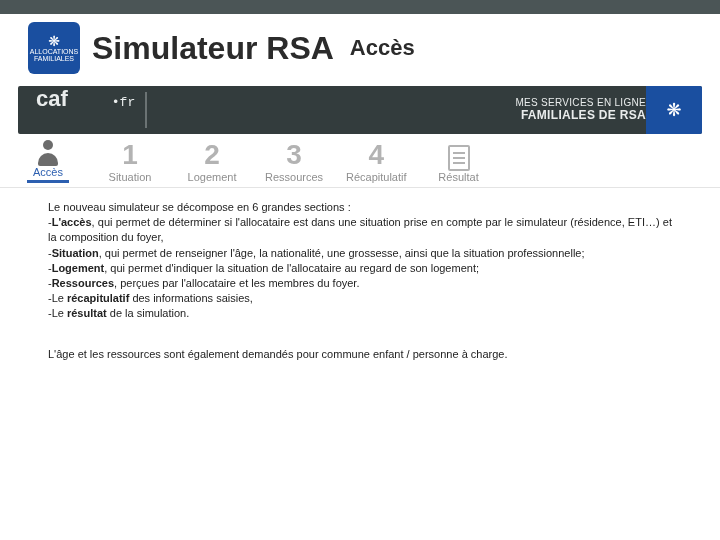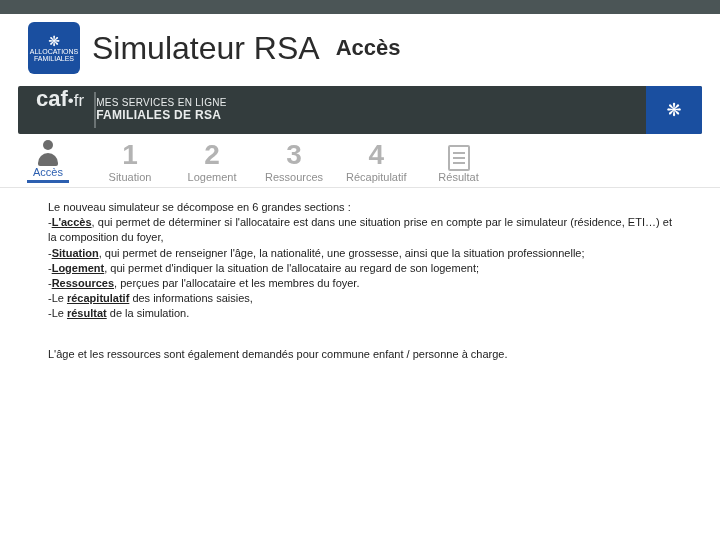--- a/index.html
+++ b/index.html
@@ -1,47 +1,47 @@
 <!DOCTYPE html>
 <html><head>
 <meta charset="utf-8">
 <style>
   * { box-sizing: border-box; margin: 0; padding: 0; }
   body { width: 720px; height: 540px; font-family: Arial, Helvetica, sans-serif; background: #fff; color: #222; }
   .topbar { height: 14px; background: #4b5556; }
   .header { display: flex; align-items: center; padding: 8px 0 12px 28px; gap: 12px; }
   .logo-box { width: 52px; height: 52px; background: #1a4fa0; border-radius: 6px; display: flex; flex-direction: column; align-items: center; justify-content: center; color: #fff; font-size: 7px; line-height: 1.05; text-align: center; }
   .logo-star { font-size: 14px; line-height: 1; }
-  .title { font-size: 32px; font-weight: 400; color: #2b2b2b; }
+  .title { font-size: 32px; font-weight: 700; color: #2b2b2b; }
   .subtitle { font-size: 22px; font-weight: 600; color: #2b2b2b; margin-left: 4px; }
   .caf-bar { display: flex; align-items: stretch; background: #333c3d; height: 48px; margin: 0 18px 0 18px; border-radius: 2px; overflow: hidden; }
-  .caf-brand { display: flex; align-items: baseline; padding: 0 10px 0 18px; color: #e9ecec; font-weight: 700; font-size: 22px; }
-  .caf-brand .fr { font-weight: 400; font-size: 17px; }
+  .caf-brand { display: flex; align-items: baseline; padding: 0 10px 0 18px; color: #e9ecec; font-weight: 700; font-size: 22px; gap: 44px; }
+  .caf-brand .fr { font-weight: 400; font-size: 13px; font-family: Liberation Mono, monospace; }
   .caf-sep { width: 2px; background: #6b7374; margin: 6px 0; }
-  .caf-text { display: flex; flex-direction: column; justify-content: center; color: #e9ecec; line-height: 1.15; flex: 1; }
+  .caf-text { display: flex; flex-direction: column; justify-content: center; padding-left: 10px; color: #e9ecec; line-height: 1.15; flex: 1; text-align: right; }
   .caf-text .l1 { font-size: 10px; letter-spacing: .3px; }
   .caf-text .l2 { font-size: 12px; font-weight: 700; letter-spacing: .3px; }
   .caf-right { width: 56px; background: #1a4fa0; display: flex; align-items: center; justify-content: center; color: #fff; font-size: 18px; }
   .steps { display: flex; align-items: flex-end; padding: 6px 18px 4px 18px; gap: 22px; border-bottom: 1px solid #e4e4e4; }
   .step { display: flex; flex-direction: column; align-items: center; color: #8f8f8f; font-size: 11px; min-width: 60px; }
   .step .glyph { font-size: 28px; font-weight: 700; line-height: 1; color: #b3b3b3; margin-bottom: 2px; }
   .step.active .glyph-person { color: #444; }
   .step.active { color: #2c5fb0; }
   .step.active .bar { display: block; }
   .step .bar { display: none; height: 3px; width: 42px; background: #2c5fb0; margin-top: 2px; }
   .person-icon { width: 24px; height: 26px; position: relative; }
   .person-icon::before { content: ""; position: absolute; top: 0; left: 7px; width: 10px; height: 10px; border-radius: 50%; background: #6c6c6c; }
   .person-icon::after { content: ""; position: absolute; bottom: 0; left: 2px; width: 20px; height: 13px; border-radius: 10px 10px 2px 2px; background: #6c6c6c; }
   .doc-icon { width: 22px; height: 26px; border: 2px solid #b3b3b3; border-radius: 2px; position: relative; }
   .doc-icon::before, .doc-icon::after { content: ""; position: absolute; left: 3px; right: 3px; height: 2px; background: #b3b3b3; }
   .doc-icon::before { top: 5px; }
   .doc-icon::after { top: 10px; box-shadow: 0 5px 0 #b3b3b3; }
   .content { padding: 12px 48px 0 48px; font-size: 11px; line-height: 1.38; color: #222; }
   .content p { margin-bottom: 10px; text-align: justify; }
-  .content .u { text-decoration: underline; }
+  .content .u { }
   .content .b { font-weight: 700; }
 </style>
 </head>
 <body>
 
 <div class="topbar"></div>
 
 <div class="header">
   <div class="logo-box">
     <div class="logo-star">❋</div>

